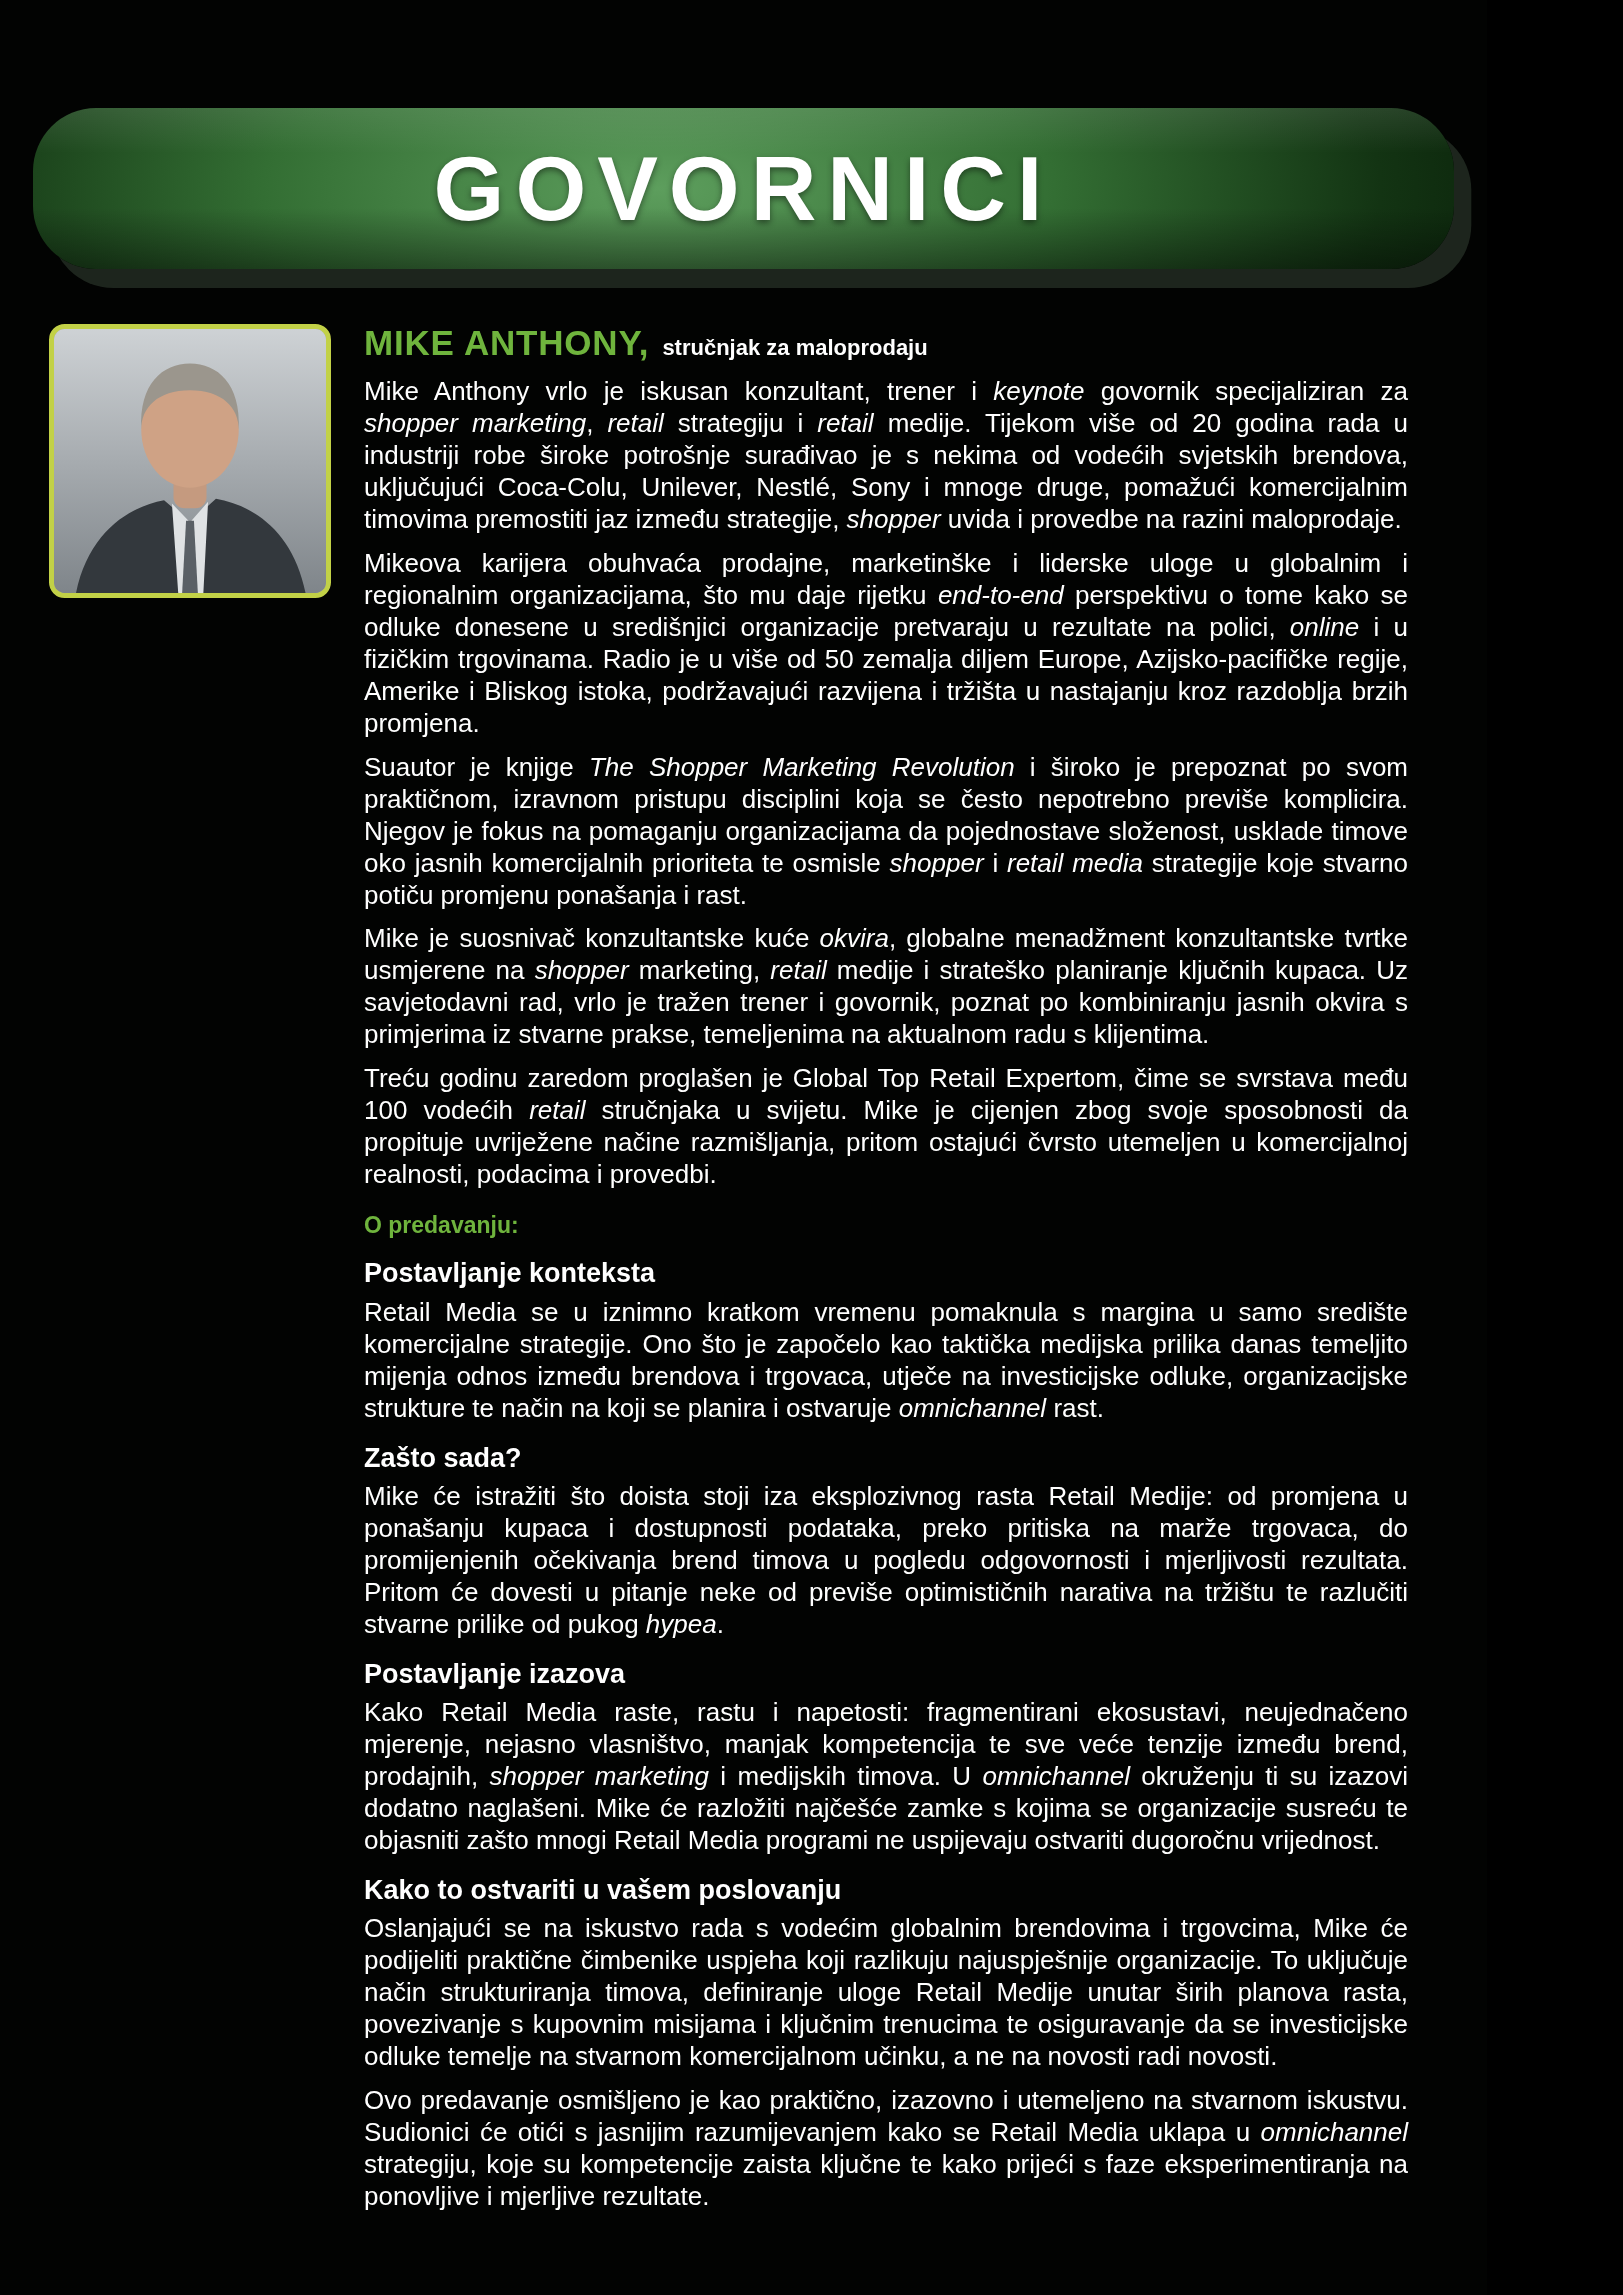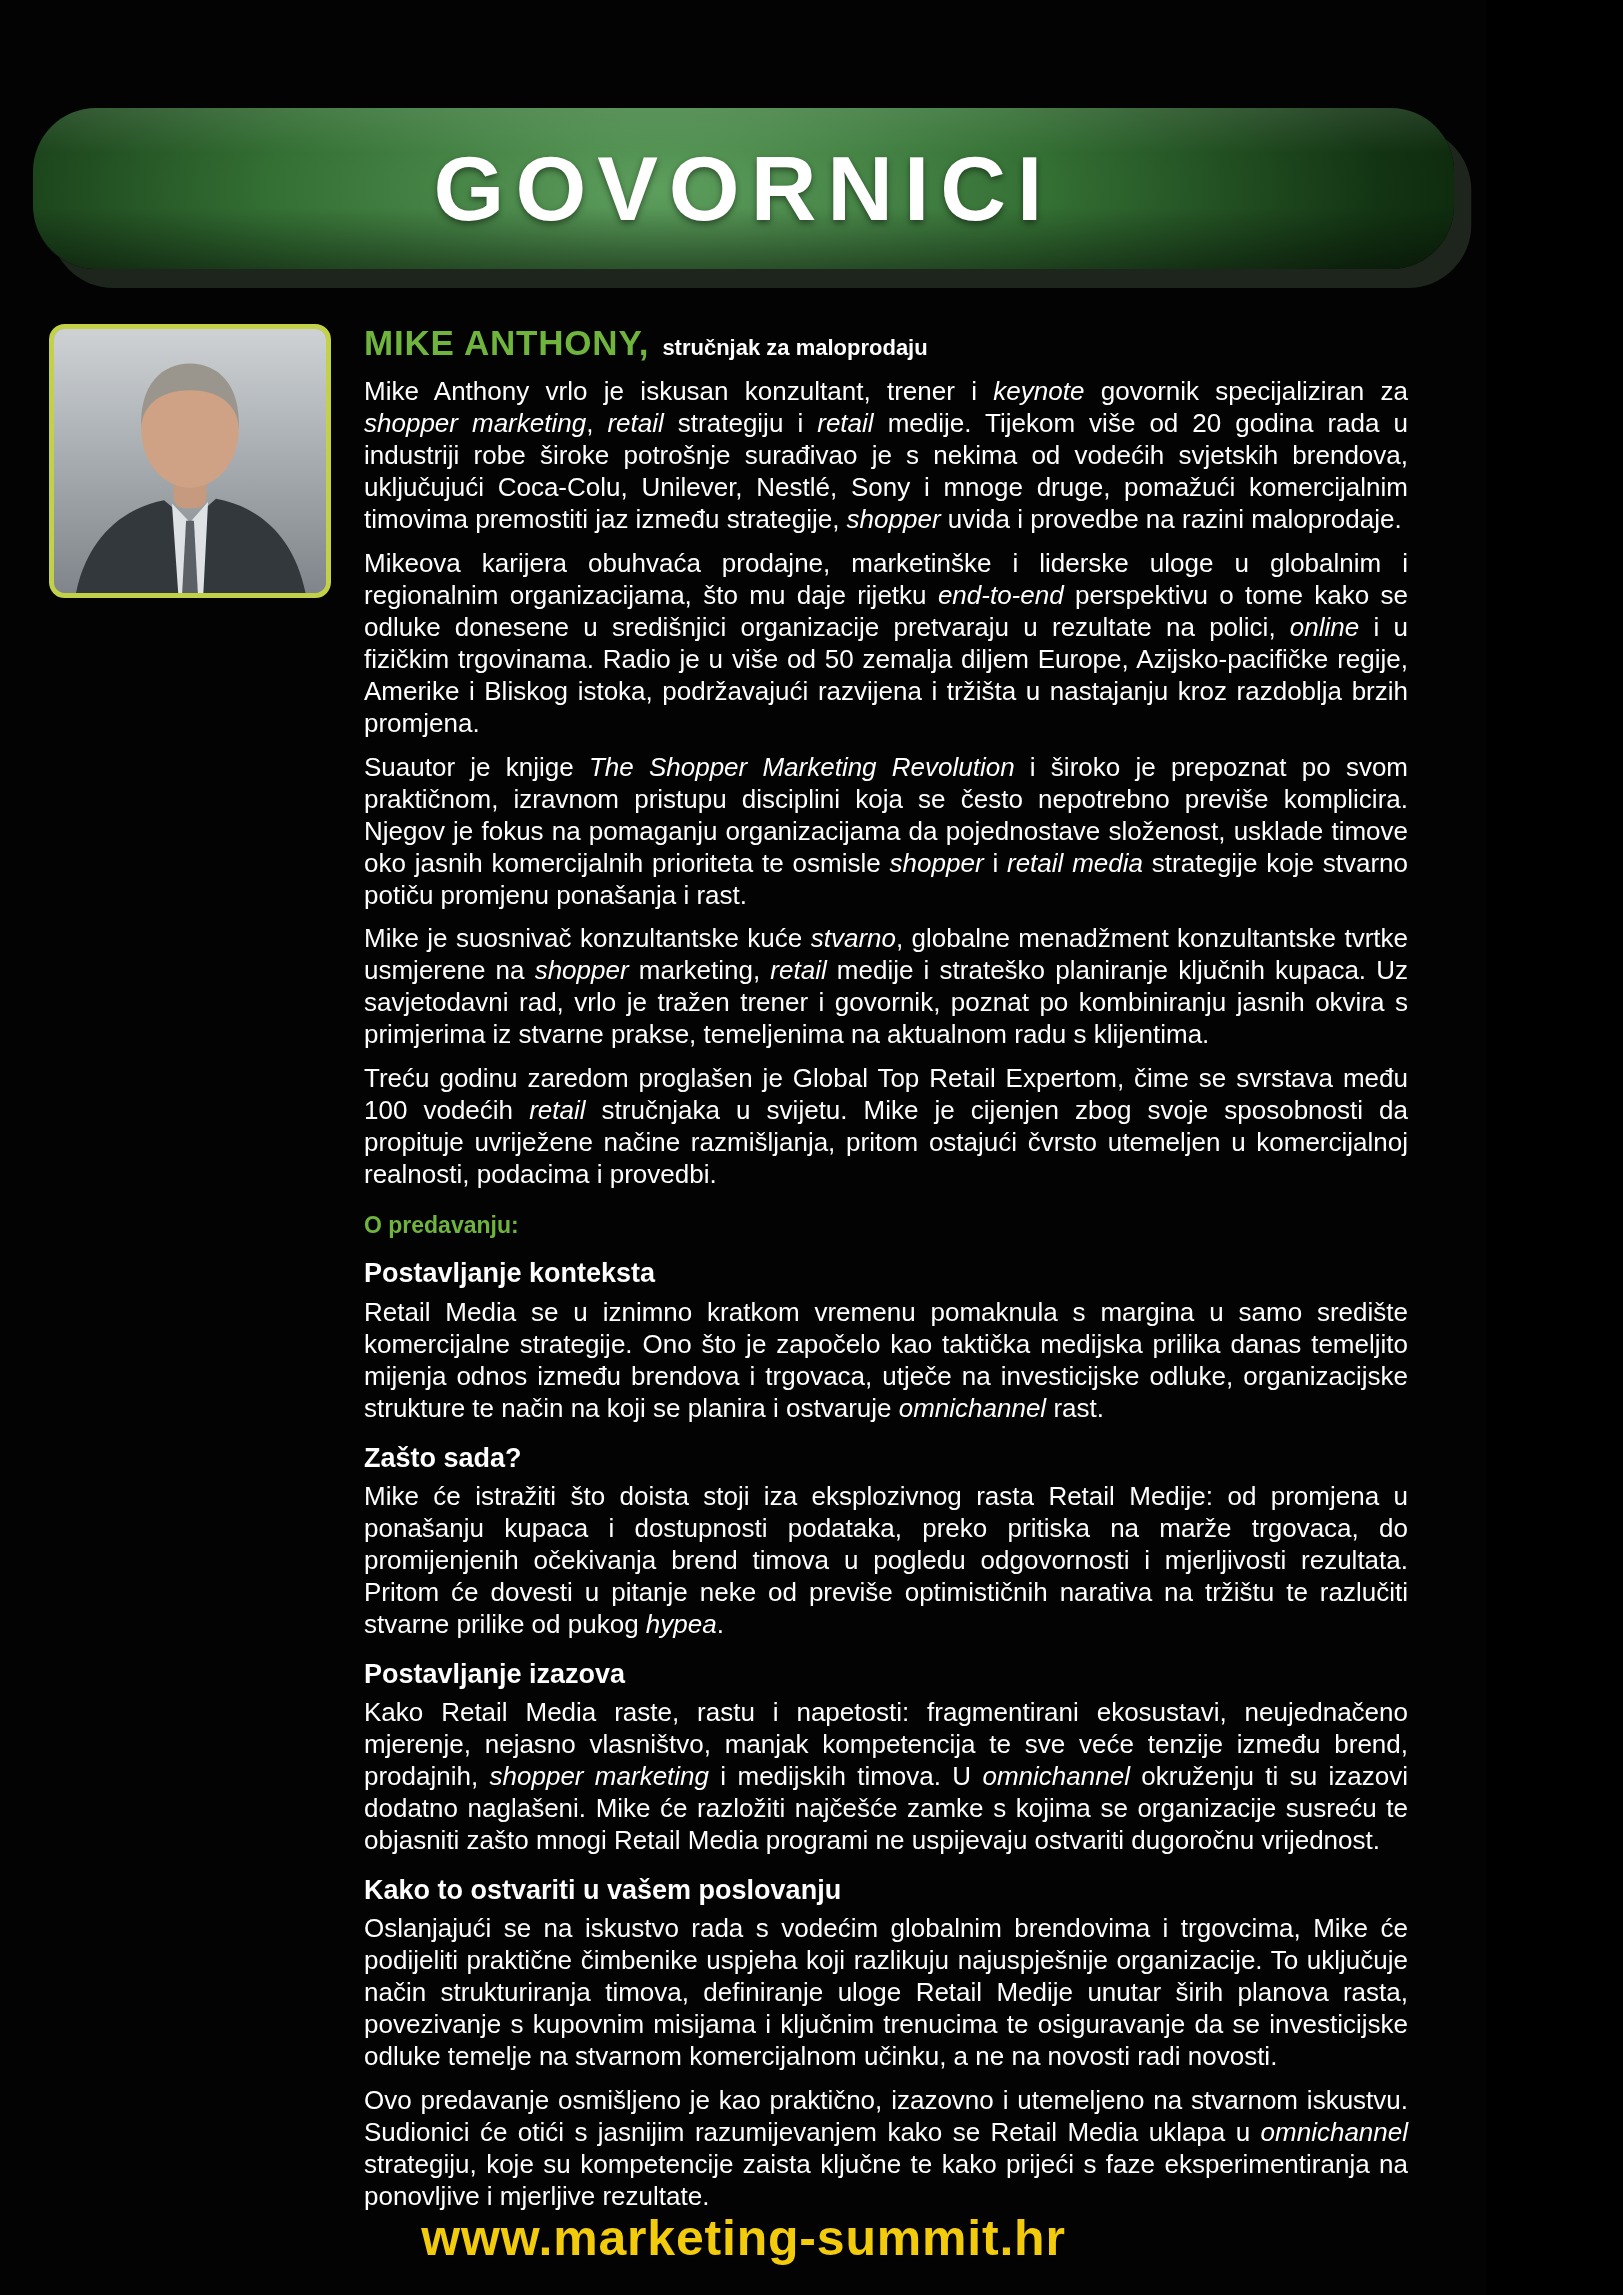--- a/index.html
+++ b/index.html
@@ -148,21 +148,21 @@
     <main class="text-col">
 
       <h2 class="speaker-heading">
         <span class="speaker-name">MIKE ANTHONY,</span>
         <span class="speaker-role">stručnjak za maloprodaju</span>
       </h2>
 
       <p class="body">Mike Anthony vrlo je iskusan konzultant, trener i <i>keynote</i> govornik specijaliziran za <i>shopper marketing</i>, <i>retail</i> strategiju i <i>retail</i> medije. Tijekom više od 20 godina rada u industriji robe široke potrošnje surađivao je s nekima od vodećih svjetskih brendova, uključujući Coca-Colu, Unilever, Nestlé, Sony i mnoge druge, pomažući komercijalnim timovima premostiti jaz između strategije, <i>shopper</i> uvida i provedbe na razini maloprodaje.</p>
       <p class="body">Mikeova karijera obuhvaća prodajne, marketinške i liderske uloge u globalnim i regionalnim organizacijama, što mu daje rijetku <i>end-to-end</i> perspektivu o tome kako se odluke donesene u središnjici organizacije pretvaraju u rezultate na polici, <i>online</i> i u fizičkim trgovinama. Radio je u više od 50 zemalja diljem Europe, Azijsko-pacifičke regije, Amerike i Bliskog istoka, podržavajući razvijena i tržišta u nastajanju kroz razdoblja brzih promjena.</p>
       <p class="body">Suautor je knjige <i>The Shopper Marketing Revolution</i> i široko je prepoznat po svom praktičnom, izravnom pristupu disciplini koja se često nepotrebno previše komplicira. Njegov je fokus na pomaganju organizacijama da pojednostave složenost, usklade timove oko jasnih komercijalnih prioriteta te osmisle <i>shopper</i> i <i>retail media</i> strategije koje stvarno potiču promjenu ponašanja i rast.</p>
-      <p class="body">Mike je suosnivač konzultantske kuće <i>stvarno</i>, globalne menadžment konzultantske tvrtke usmjerene na <i>shopper</i> marketing, <i>retail</i> medije i strateško planiranje ključnih kupaca. Uz savjetodavni rad, vrlo je tražen trener i govornik, poznat po kombiniranju jasnih okvira s primjerima iz stvarne prakse, temeljenima na aktualnom radu s klijentima.</p>
+      <p class="body">Mike je suosnivač konzultantske kuće <i>okvira</i>, globalne menadžment konzultantske tvrtke usmjerene na <i>shopper</i> marketing, <i>retail</i> medije i strateško planiranje ključnih kupaca. Uz savjetodavni rad, vrlo je tražen trener i govornik, poznat po kombiniranju jasnih okvira s primjerima iz stvarne prakse, temeljenima na aktualnom radu s klijentima.</p>
       <p class="body">Treću godinu zaredom proglašen je Global Top Retail Expertom, čime se svrstava među 100 vodećih <i>retail</i> stručnjaka u svijetu. Mike je cijenjen zbog svoje sposobnosti da propituje uvriježene načine razmišljanja, pritom ostajući čvrsto utemeljen u komercijalnoj realnosti, podacima i provedbi.</p>
 
       <h3 class="section-heading">O predavanju:</h3>
 
       <h4 class="sub">Postavljanje konteksta</h4>
       <p class="body">Retail Media se u iznimno kratkom vremenu pomaknula s margina u samo središte komercijalne strategije. Ono što je započelo kao taktička medijska prilika danas temeljito mijenja odnos između brendova i trgovaca, utječe na investicijske odluke, organizacijske strukture te način na koji se planira i ostvaruje <i>omnichannel</i> rast.</p>
 
       <h4 class="sub">Zašto sada?</h4>
       <p class="body">Mike će istražiti što doista stoji iza eksplozivnog rasta Retail Medije: od promjena u ponašanju kupaca i dostupnosti podataka, preko pritiska na marže trgovaca, do promijenjenih očekivanja brend timova u pogledu odgovornosti i mjerljivosti rezultata. Pritom će dovesti u pitanje neke od previše optimističnih narativa na tržištu te razlučiti stvarne prilike od pukog <i>hypea</i>.</p>
 
@@ -170,18 +170,15 @@
       <p class="body">Kako Retail Media raste, rastu i napetosti: fragmentirani ekosustavi, neujednačeno mjerenje, nejasno vlasništvo, manjak kompetencija te sve veće tenzije između brend, prodajnih, <i>shopper marketing</i> i medijskih timova. U <i>omnichannel</i> okruženju ti su izazovi dodatno naglašeni. Mike će razložiti najčešće zamke s kojima se organizacije susreću te objasniti zašto mnogi Retail Media programi ne uspijevaju ostvariti dugoročnu vrijednost.</p>
 
       <h4 class="sub">Kako to ostvariti u vašem poslovanju</h4>
       <p class="body">Oslanjajući se na iskustvo rada s vodećim globalnim brendovima i trgovcima, Mike će podijeliti praktične čimbenike uspjeha koji razlikuju najuspješnije organizacije. To uključuje način strukturiranja timova, definiranje uloge Retail Medije unutar širih planova rasta, povezivanje s kupovnim misijama i ključnim trenucima te osiguravanje da se investicijske odluke temelje na stvarnom komercijalnom učinku, a ne na novosti radi novosti.</p>
 
       <p class="body">Ovo predavanje osmišljeno je kao praktično, izazovno i utemeljeno na stvarnom iskustvu. Sudionici će otići s jasnijim razumijevanjem kako se Retail Media uklapa u <i>omnichannel</i> strategiju, koje su kompetencije zaista ključne te kako prijeći s faze eksperimentiranja na ponovljive i mjerljive rezultate.</p>
 
     </main>
   </div>
 
-  <footer class="footer">
-    <a class="site">www.marketing-summit.hr</a>
-  </footer>
 
 </div>
 
 
 </body></html>

